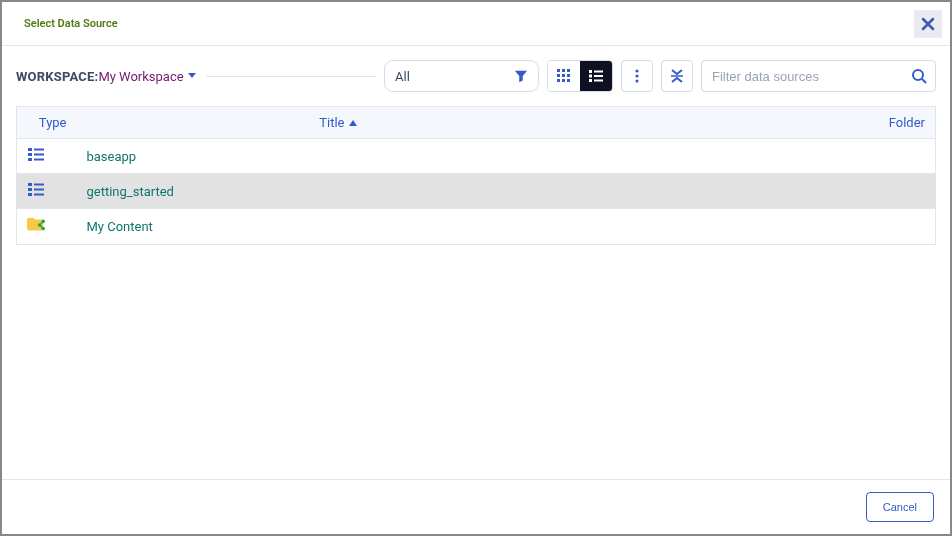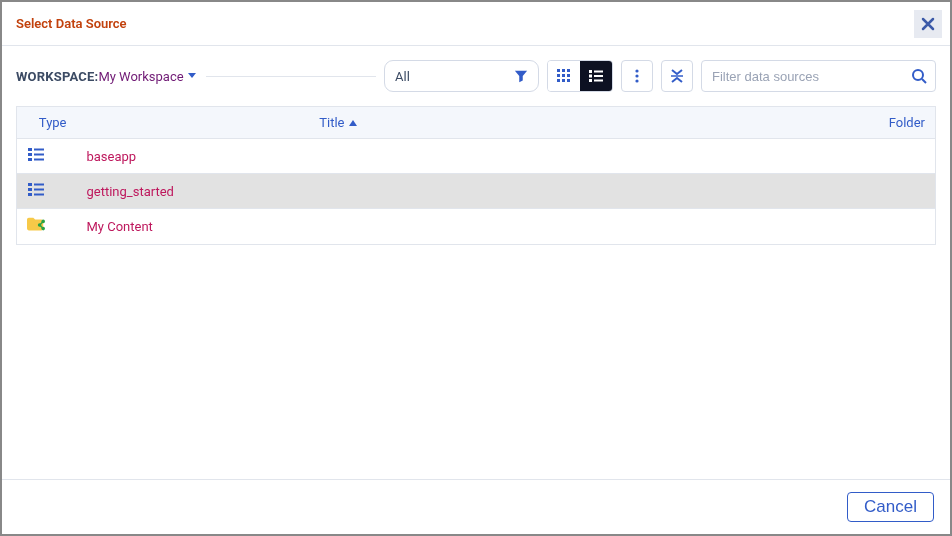--- a/index.html
+++ b/index.html
@@ -26,22 +26,23 @@
     .modal-header {
       display: flex;
       justify-content: space-between;
       align-items: center;
       padding: 8px 8px 8px 14px;
       border-bottom: 1px solid #e1e5ec;
       height: 44px;
     }
     .modal-title {
       font-weight: 600;
-      font-size: 13px;
-      color: #c2410c;
+      font-size: 11px;
+      color: #4d7c0f;
+      margin-left: 8px;
     }
     .close-btn {
       width: 28px;
       height: 28px;
       background: #e7eaf1;
       border: none;
       display: flex;
       align-items: center;
       justify-content: center;
       cursor: pointer;
@@ -188,21 +189,21 @@
       border-left: 4px solid transparent;
       border-right: 4px solid transparent;
       border-bottom: 6px solid #325cc8;
       margin-left: 4px;
       position: relative;
       top: -1px;
     }
     tbody td {
       padding: 8px 10px;
       border-bottom: 1px solid #e1e5ec;
-      color: #be185d;
+      color: #0f766e;
       font-size: 13px;
     }
     tbody tr.selected td {
       background: #e2e2e2;
     }
     .col-type {
       width: 60px;
     }
     .col-title {
       width: 290px;
@@ -218,21 +219,21 @@
       padding: 12px 16px;
       display: flex;
       justify-content: flex-end;
       gap: 10px;
       border-top: 1px solid #e1e5ec;
     }
     .btn {
       height: 30px;
       padding: 0 16px;
       border-radius: 4px;
-      font-size: 17px;
+      font-size: 11px;
       cursor: pointer;
       display: flex;
       align-items: center;
       justify-content: center;
     }
     .btn-cancel {
       background: #fff;
       border: 1px solid #325cc8;
       color: #325cc8;
     }

